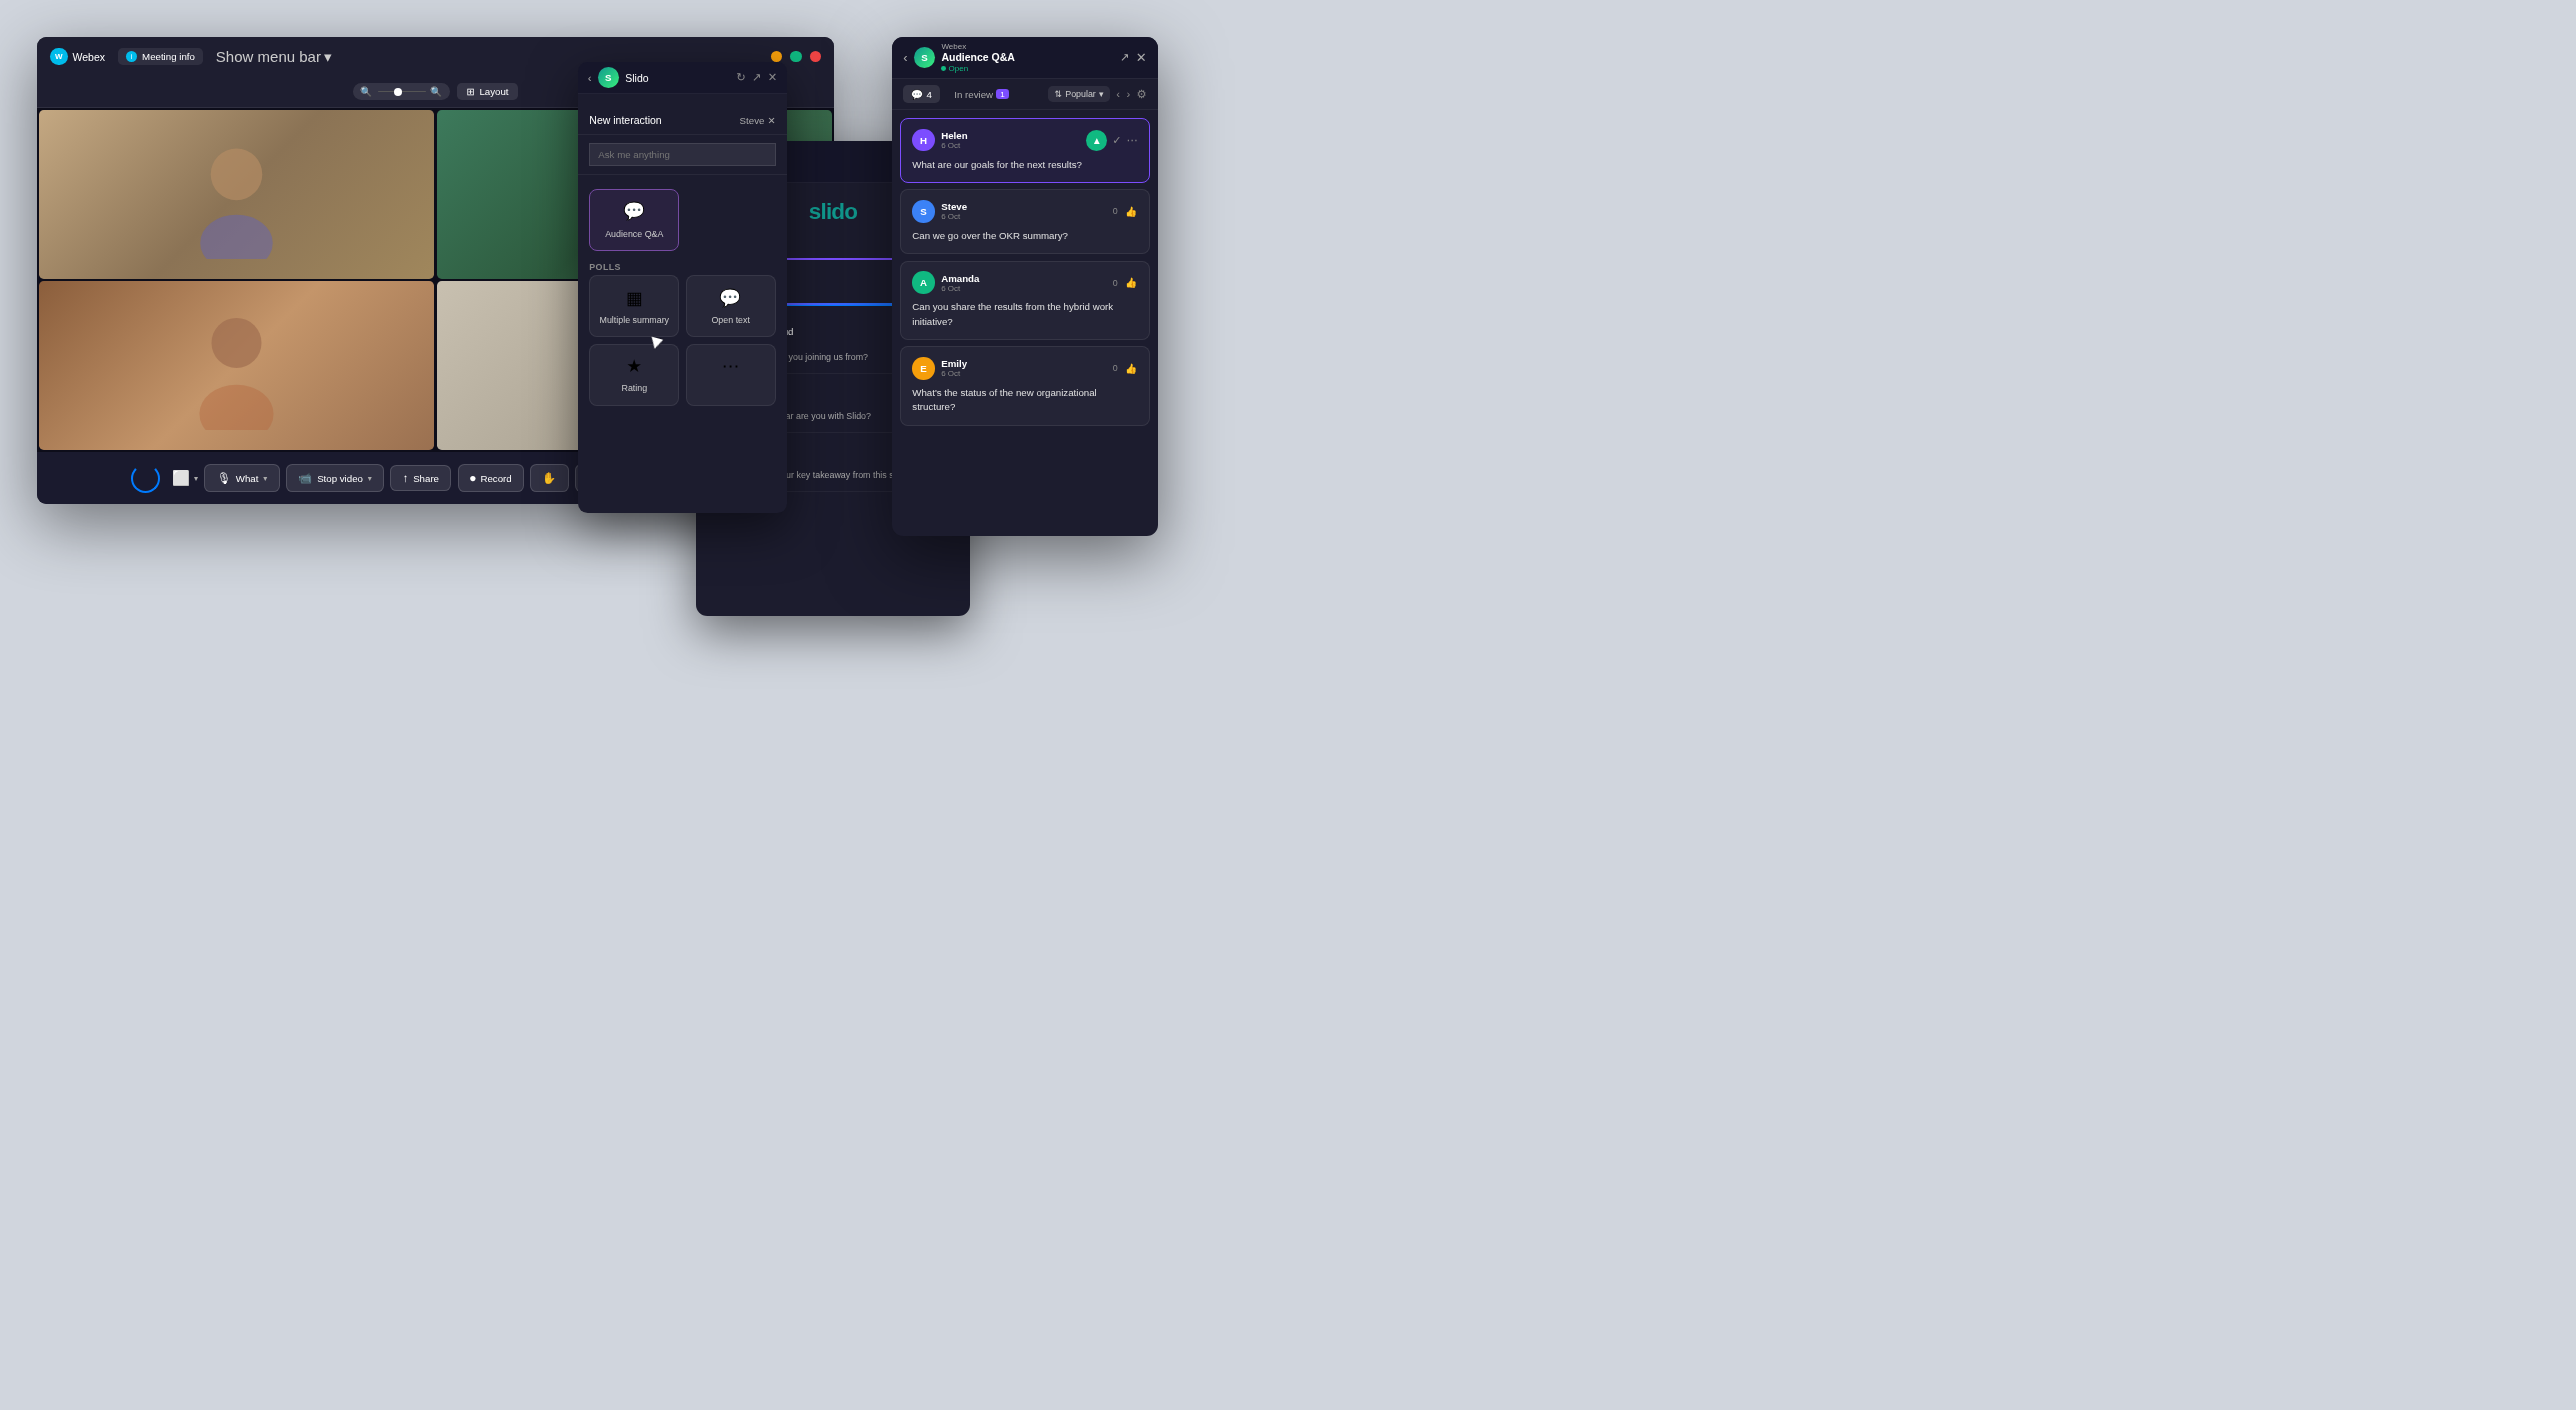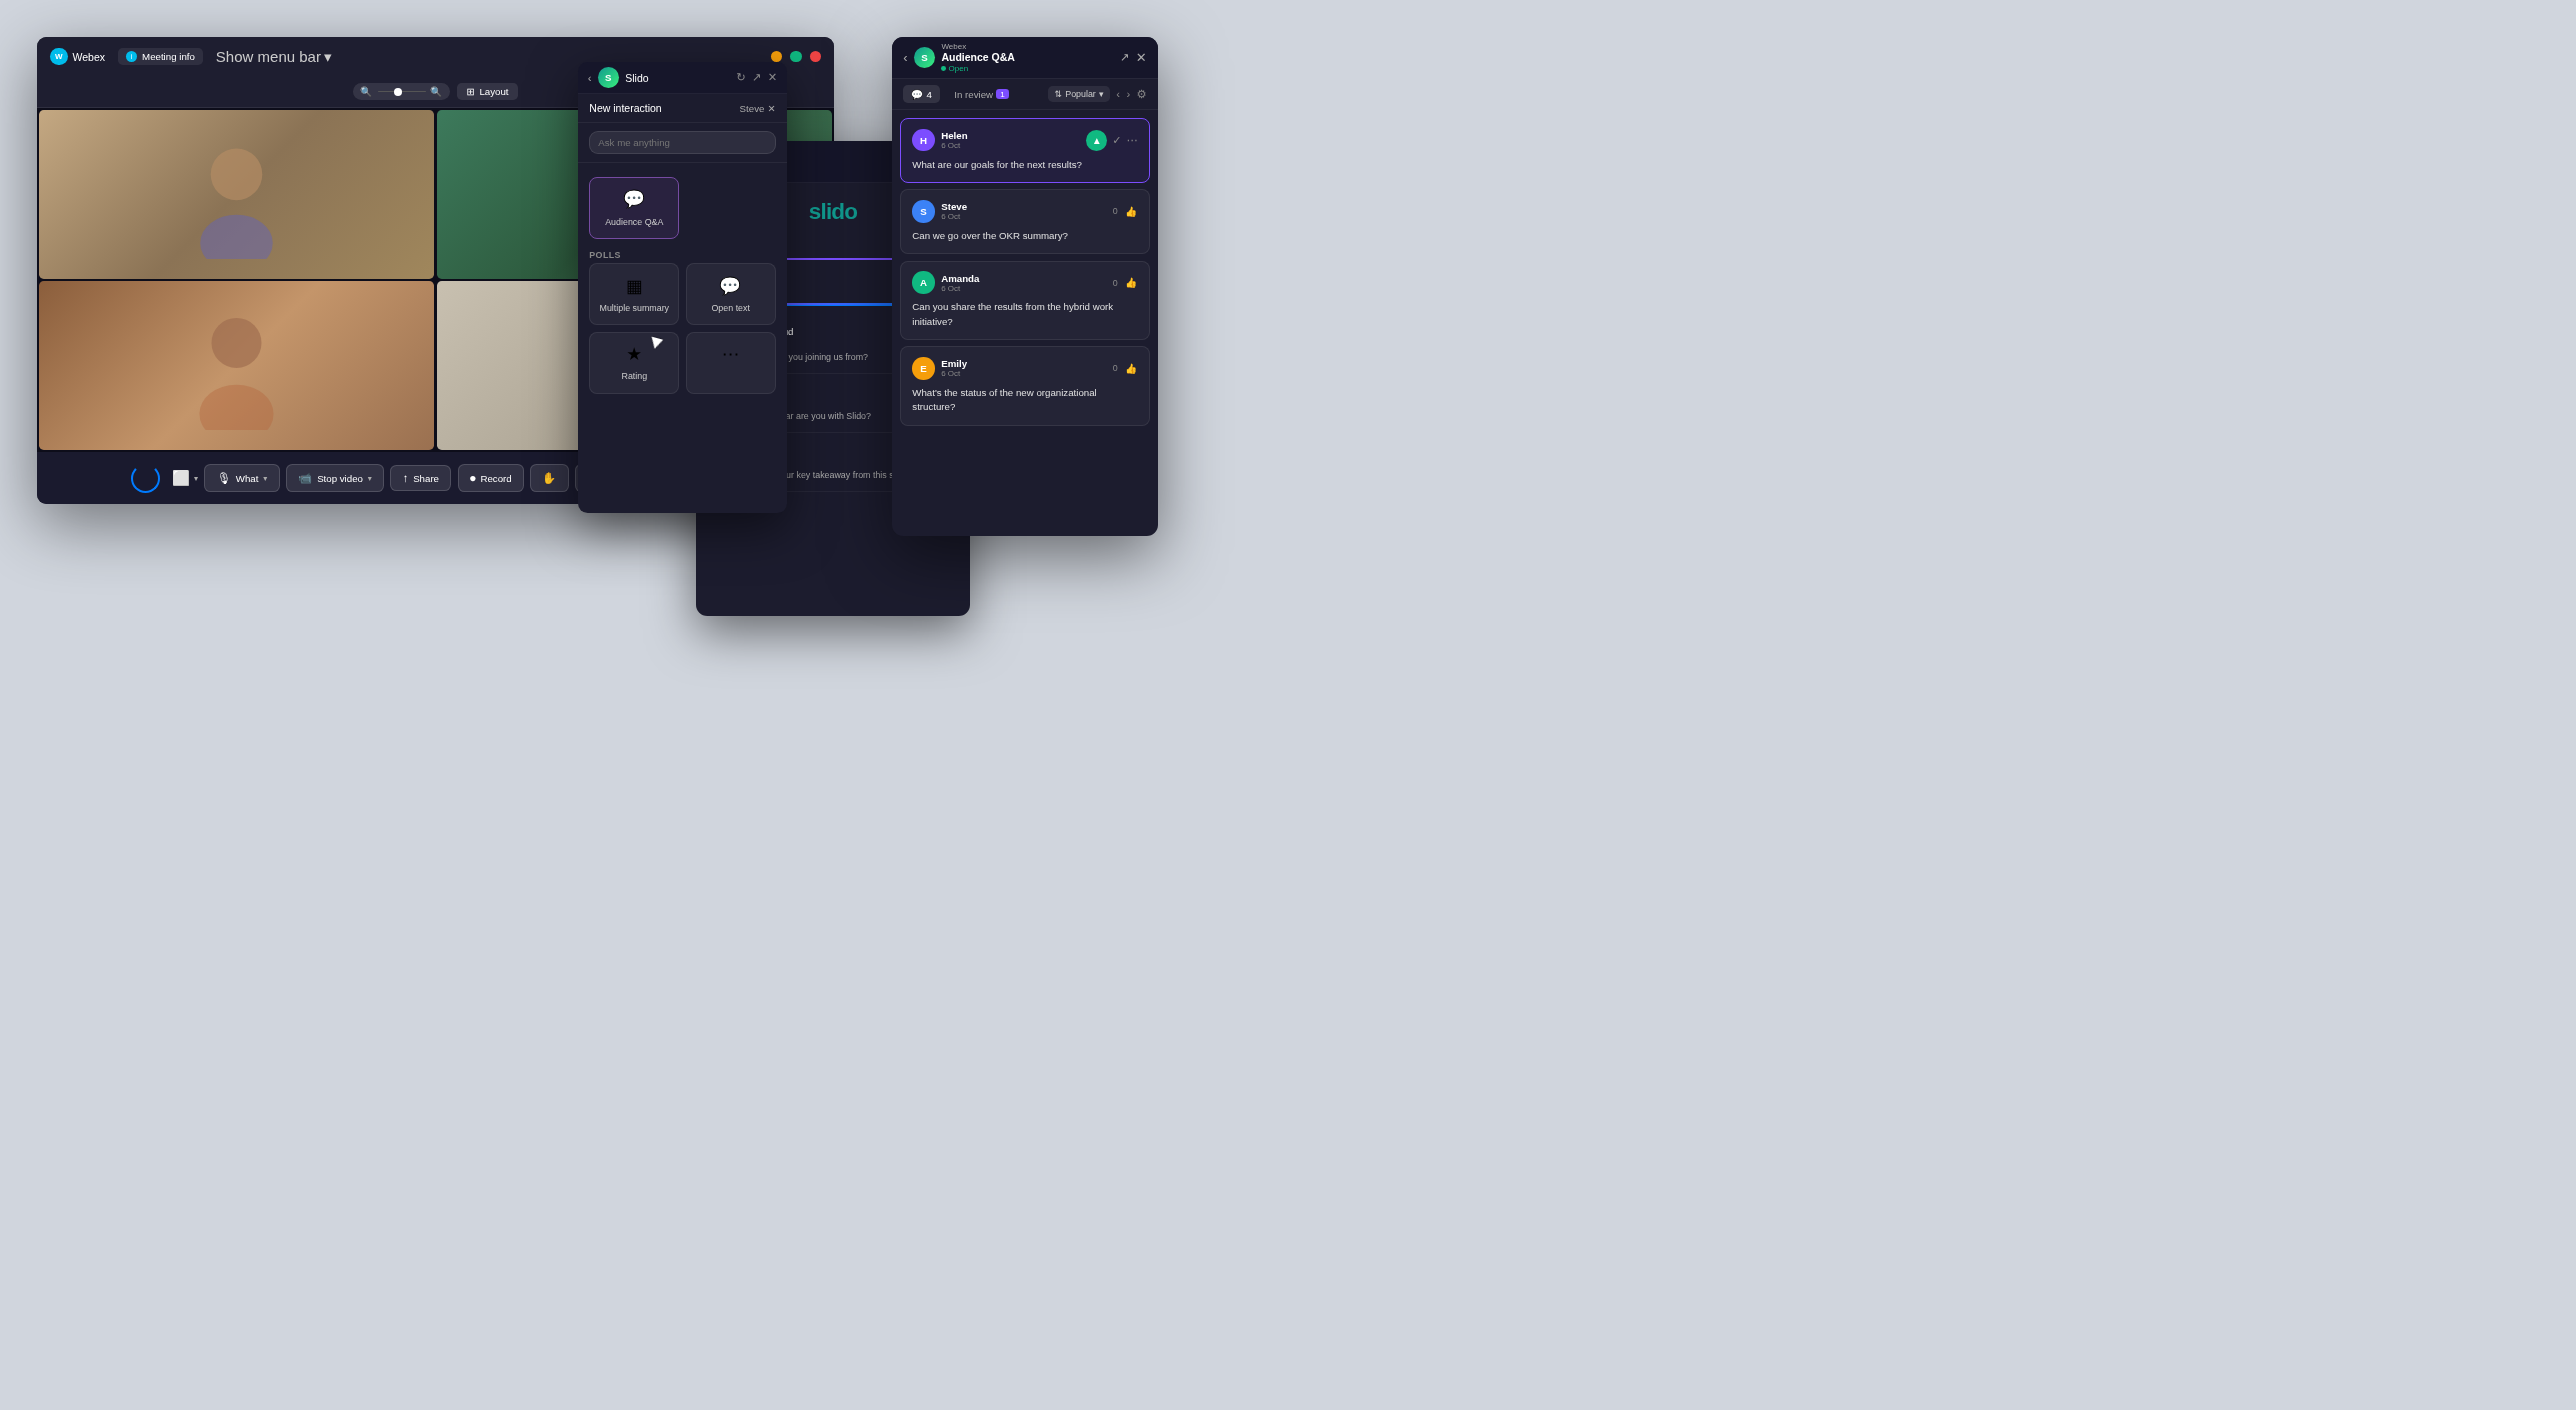--- a/index.html
+++ b/index.html
@@ -293,20 +293,21 @@
       font-size: 11.3px;
       cursor: pointer;
     }
 
     .slido-new-interaction {
       display: flex;
       align-items: center;
       justify-content: space-between;
       padding: 8px 11.3px;
       border-bottom: 0.8px solid rgba(255,255,255,0.06);
+      margin-top: 12px;
     }
     .slido-new-label {
       color: white;
       font-size: 10.5px;
       font-weight: 500;
     }
     .slido-close-btn {
       display: flex;
       align-items: center;
       gap: 3.2px;
@@ -316,21 +317,21 @@
     }
 
     .slido-search {
       padding: 8px 11.3px;
       border-bottom: 0.8px solid rgba(255,255,255,0.06);
     }
     .slido-search-input {
       width: 100%;
       background: rgba(255,255,255,0.08);
       border: 0.8px solid rgba(255,255,255,0.1);
-      border-radius: 9px;
+      border-radius: 0;
       padding: 4.8px 8px;
       color: #aaa;
       font-size: 9.7px;
     }
 
     .slido-section-label {
       padding: 6.4px 11.3px 3.2px;
       color: #888;
       font-size: 8.9px;
       font-weight: 600;

